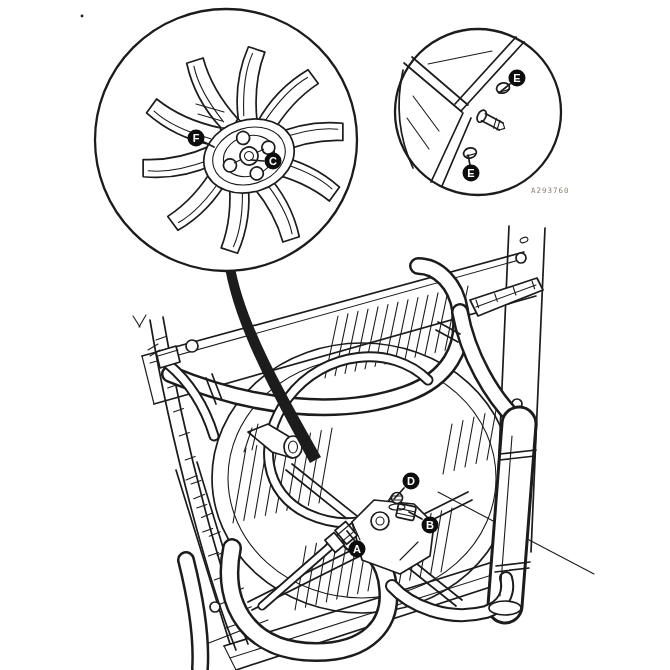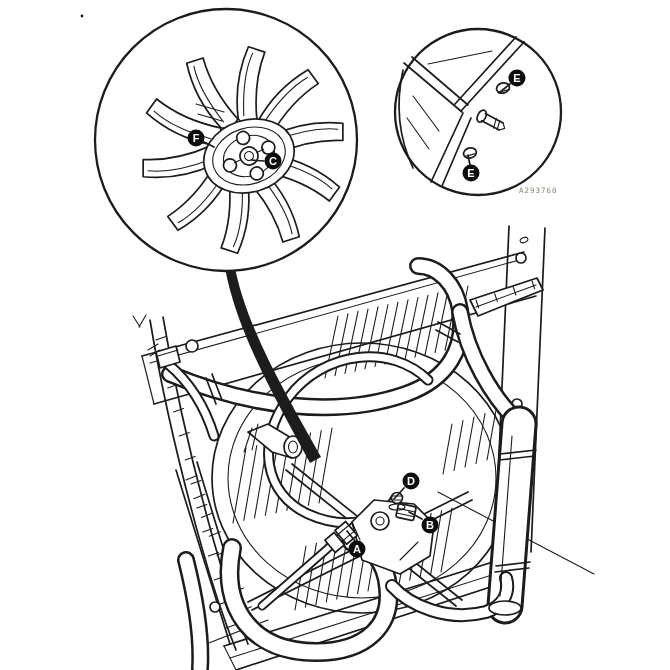--- a/index.html
+++ b/index.html
@@ -18,21 +18,21 @@
   .blk{fill:var(--line);stroke:none;}
   .w1{stroke-width:1.1px;}
   .w2{stroke-width:1.7px;}
   .w3{stroke-width:2.3px;}
   .hose-o{fill:none;stroke:var(--line);stroke-linecap:round;}
   .hose-i{fill:none;stroke:var(--background);stroke-linecap:round;}
   .badge{position:absolute;width:17px;height:17px;border-radius:50%;
          background:var(--badge-bg);color:var(--badge-text);
          font:bold 11px/17px "Liberation Sans",sans-serif;text-align:center;
          transform:translate(-50%,-50%);}
-  .figure-code{position:absolute;left:519px;top:186px;
+  .figure-code{position:absolute;left:531px;top:186px;
          font:7.5px "DejaVu Sans Mono",monospace;letter-spacing:1px;
          color:var(--figure-code-text);}
 </style>
 </head>
 <body>
 
 <div class="stage">
 
   <svg id="art" width="670" height="670" viewBox="0 0 670 670">
 

